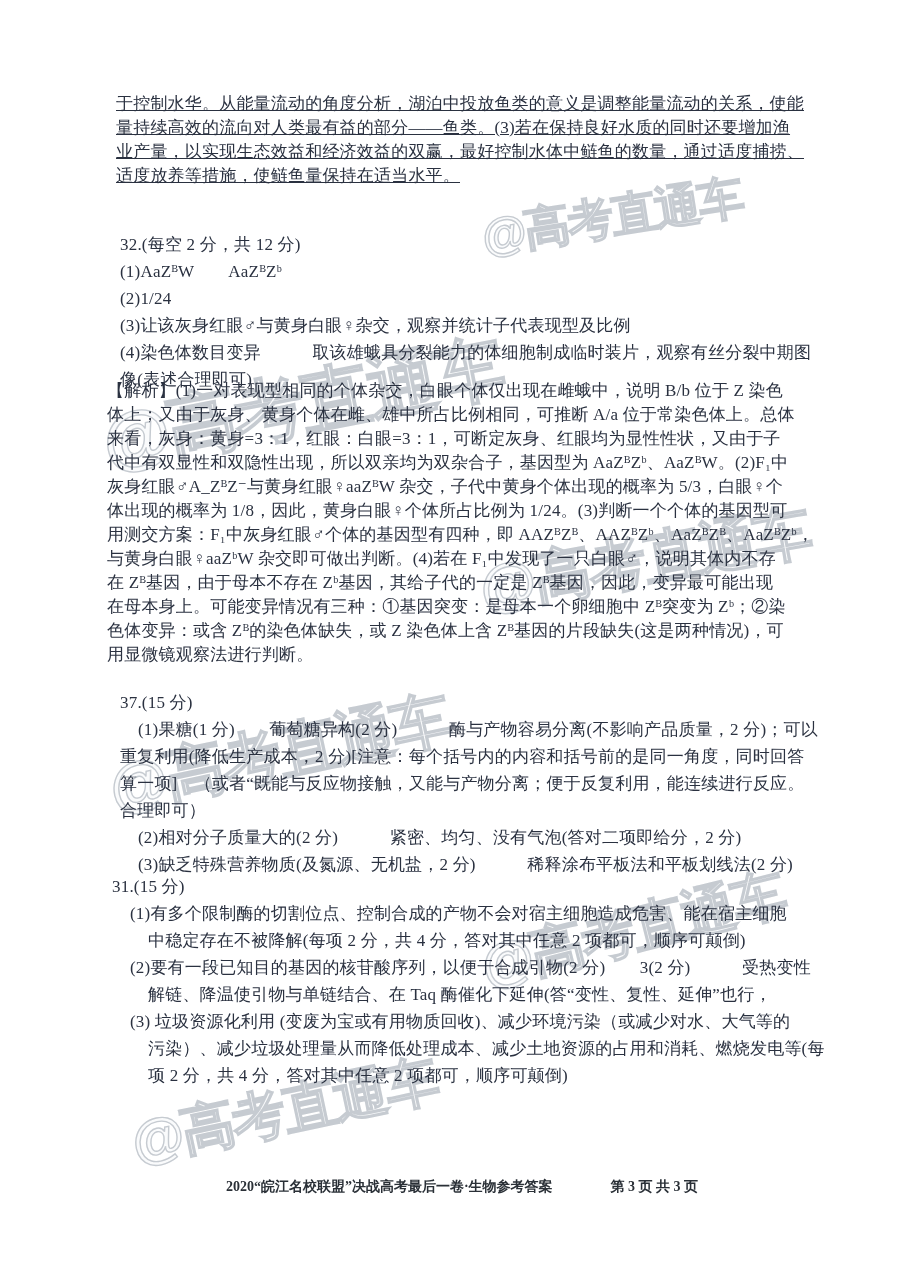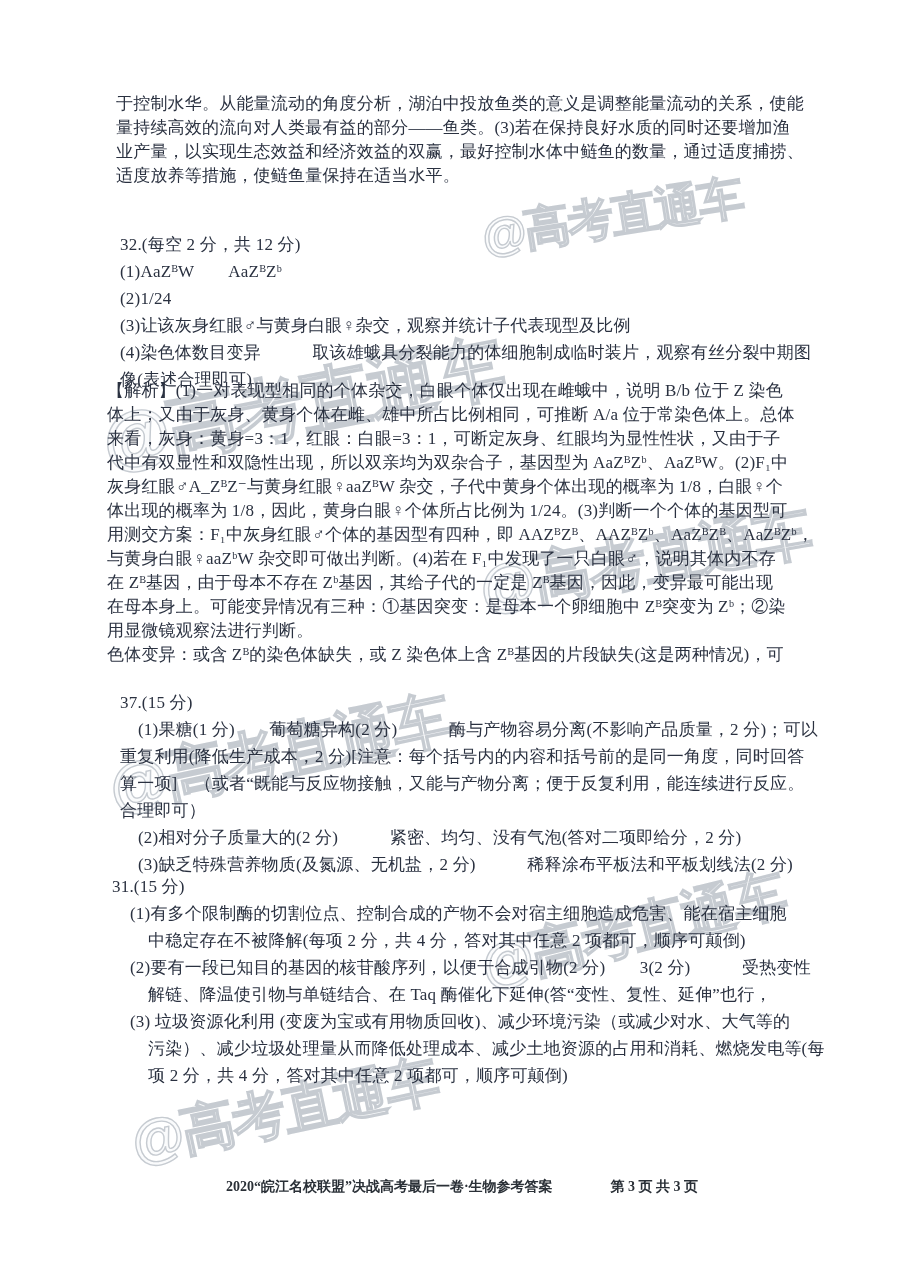--- a/index.html
+++ b/index.html
@@ -40,49 +40,49 @@
 </head>
 <body>
 
 <span class="wm" style="left:482px;top:214px;font-size:46px;transform:rotate(-9deg);">@高考直通车</span>
 <span class="wm" style="left:103px;top:408px;font-size:70px;transform:rotate(-11deg);">@高考直通车</span>
 <span class="wm" style="left:480px;top:560px;font-size:58px;transform:rotate(-10deg);">@高考直通车</span>
 <span class="wm" style="left:110px;top:760px;font-size:60px;transform:rotate(-12deg);">@高考直通车</span>
 <span class="wm" style="left:482px;top:940px;font-size:54px;transform:rotate(-14deg);">@高考直通车</span>
 <span class="wm" style="left:132px;top:1116px;font-size:54px;transform:rotate(-12deg);">@高考直通车</span>
 
-<div class="sec" style="left:116px;top:92px;--lh:24px;">
+<div class="sec" style="left:116px;top:92px;text-decoration:underline;--lh:24px;">
     <div class="line in0">于控制水华。从能量流动的角度分析，湖泊中投放鱼类的意义是调整能量流动的关系，使能</div>
     <div class="line in0">量持续高效的流向对人类最有益的部分——鱼类。(3)若在保持良好水质的同时还要增加渔</div>
     <div class="line in0">业产量，以实现生态效益和经济效益的双赢，最好控制水体中鲢鱼的数量，通过适度捕捞、</div>
     <div class="line in0">适度放养等措施，使鲢鱼量保持在适当水平。</div>
   </div>
 
 <div class="sec" style="left:120px;top:231px;--lh:27px;">
     <div class="line in0">32.(每空 2 分，共 12 分)</div>
     <div class="line in0">(1)AaZᴮW　　AaZᴮZᵇ</div>
     <div class="line in0">(2)1/24</div>
     <div class="line in0">(3)让该灰身红眼♂与黄身白眼♀杂交，观察并统计子代表现型及比例</div>
     <div class="line in0">(4)染色体数目变异　　　取该雄蛾具分裂能力的体细胞制成临时装片，观察有丝分裂中期图</div>
     <div class="line in0">像(表述合理即可)</div>
   </div>
 
 <div class="sec" style="left:107px;top:379px;--lh:24px;">
     <div class="line in0">【解析】(1)一对表现型相同的个体杂交，白眼个体仅出现在雌蛾中，说明 B/b 位于 Z 染色</div>
     <div class="line in0">体上；又由于灰身、黄身个体在雌、雄中所占比例相同，可推断 A/a 位于常染色体上。总体</div>
     <div class="line in0">来看，灰身：黄身=3：1，红眼：白眼=3：1，可断定灰身、红眼均为显性性状，又由于子</div>
     <div class="line in0">代中有双显性和双隐性出现，所以双亲均为双杂合子，基因型为 AaZᴮZᵇ、AaZᴮW。(2)F₁中</div>
-    <div class="line in0">灰身红眼♂A_ZᴮZ⁻与黄身红眼♀aaZᴮW 杂交，子代中黄身个体出现的概率为 1/8，白眼♀个</div>
+    <div class="line in0">灰身红眼♂A_ZᴮZ⁻与黄身红眼♀aaZᴮW 杂交，子代中黄身个体出现的概率为 5/3，白眼♀个</div>
     <div class="line in0">体出现的概率为 1/8，因此，黄身白眼♀个体所占比例为 1/24。(3)判断一个个体的基因型可</div>
     <div class="line in0">用测交方案：F₁中灰身红眼♂个体的基因型有四种，即 AAZᴮZᴮ、AAZᴮZᵇ、AaZᴮZᴮ、AaZᴮZᵇ，</div>
     <div class="line in0">与黄身白眼♀aaZᵇW 杂交即可做出判断。(4)若在 F₁中发现了一只白眼♂，说明其体内不存</div>
     <div class="line in0">在 Zᴮ基因，由于母本不存在 Zᵇ基因，其给子代的一定是 Zᴮ基因，因此，变异最可能出现</div>
     <div class="line in0">在母本身上。可能变异情况有三种：①基因突变：是母本一个卵细胞中 Zᴮ突变为 Zᵇ；②染</div>
+    <div class="line in0">色体变异：或含 Zᴮ的染色体缺失，或 Z 染色体上含 Zᴮ基因的片段缺失(这是两种情况)，可</div>
     <div class="line in0">用显微镜观察法进行判断。</div>
-    <div class="line in0">色体变异：或含 Zᴮ的染色体缺失，或 Z 染色体上含 Zᴮ基因的片段缺失(这是两种情况)，可</div>
   </div>
 
 <div class="sec" style="left:120px;top:689px;--lh:27px;">
     <div class="line in0">37.(15 分)</div>
     <div class="line in1">(1)果糖(1 分)　　葡萄糖异构(2 分)　　　酶与产物容易分离(不影响产品质量，2 分)；可以</div>
     <div class="line in0">重复利用(降低生产成本，2 分)[注意：每个括号内的内容和括号前的是同一角度，同时回答</div>
     <div class="line in0">算一项]　（或者“既能与反应物接触，又能与产物分离；便于反复利用，能连续进行反应。</div>
     <div class="line in0">合理即可）</div>
     <div class="line in1">(2)相对分子质量大的(2 分)　　　紧密、均匀、没有气泡(答对二项即给分，2 分)</div>
     <div class="line in1">(3)缺乏特殊营养物质(及氮源、无机盐，2 分)　　　稀释涂布平板法和平板划线法(2 分)</div>

